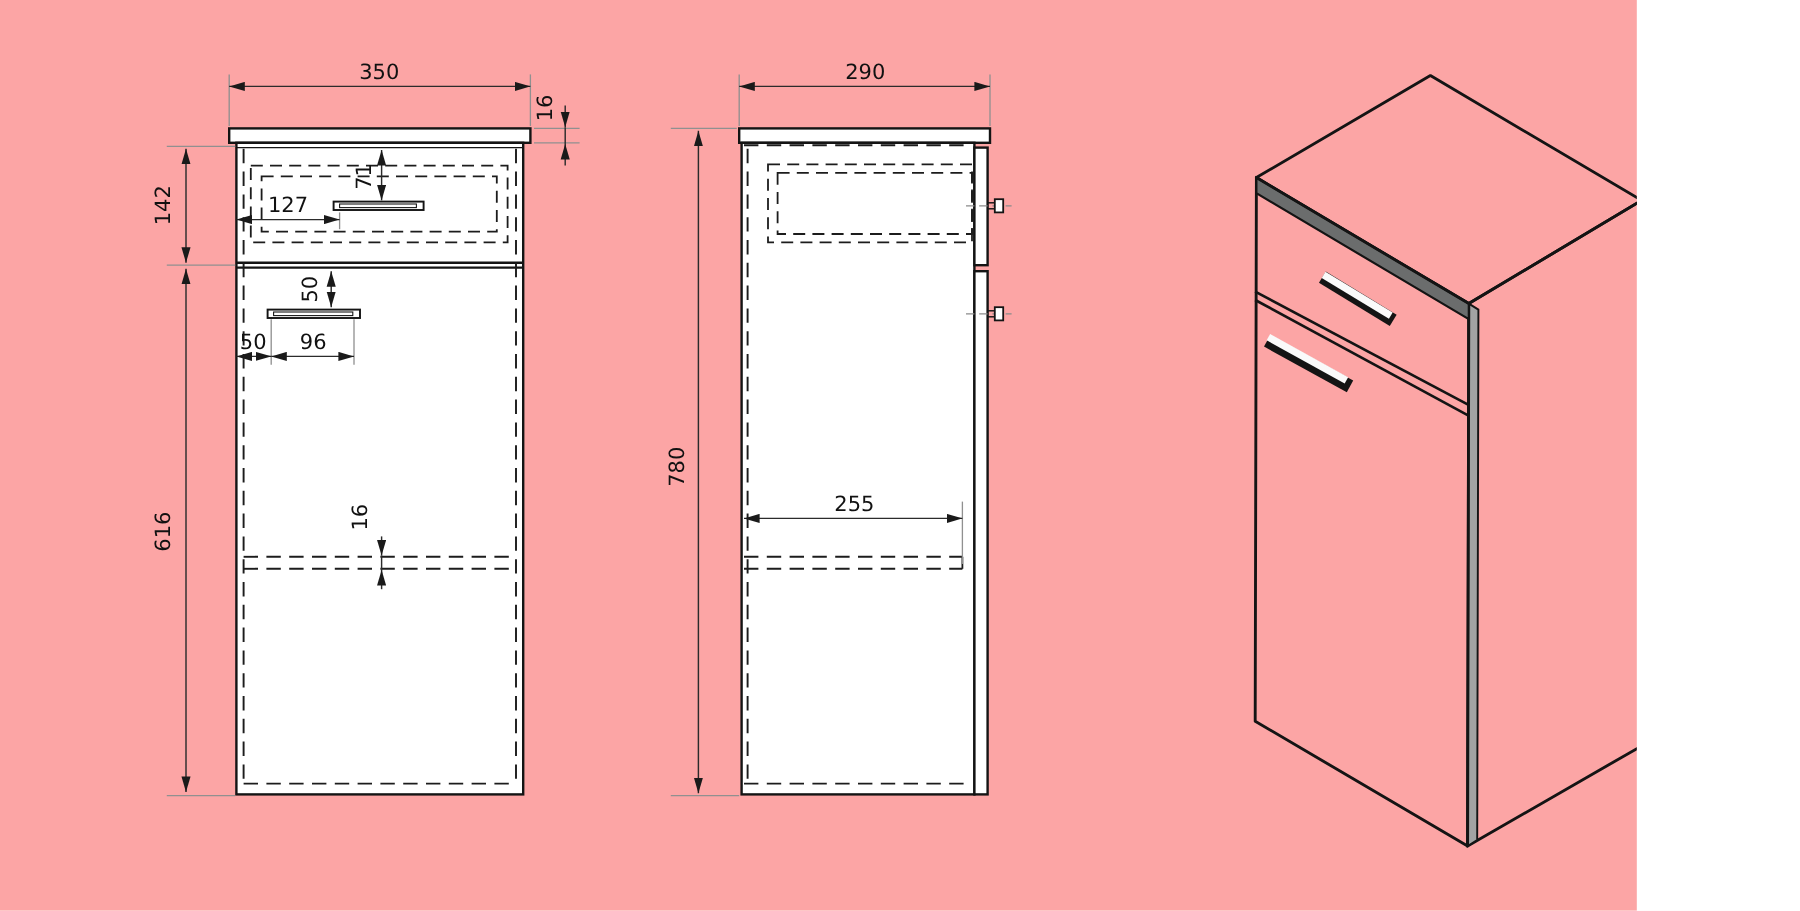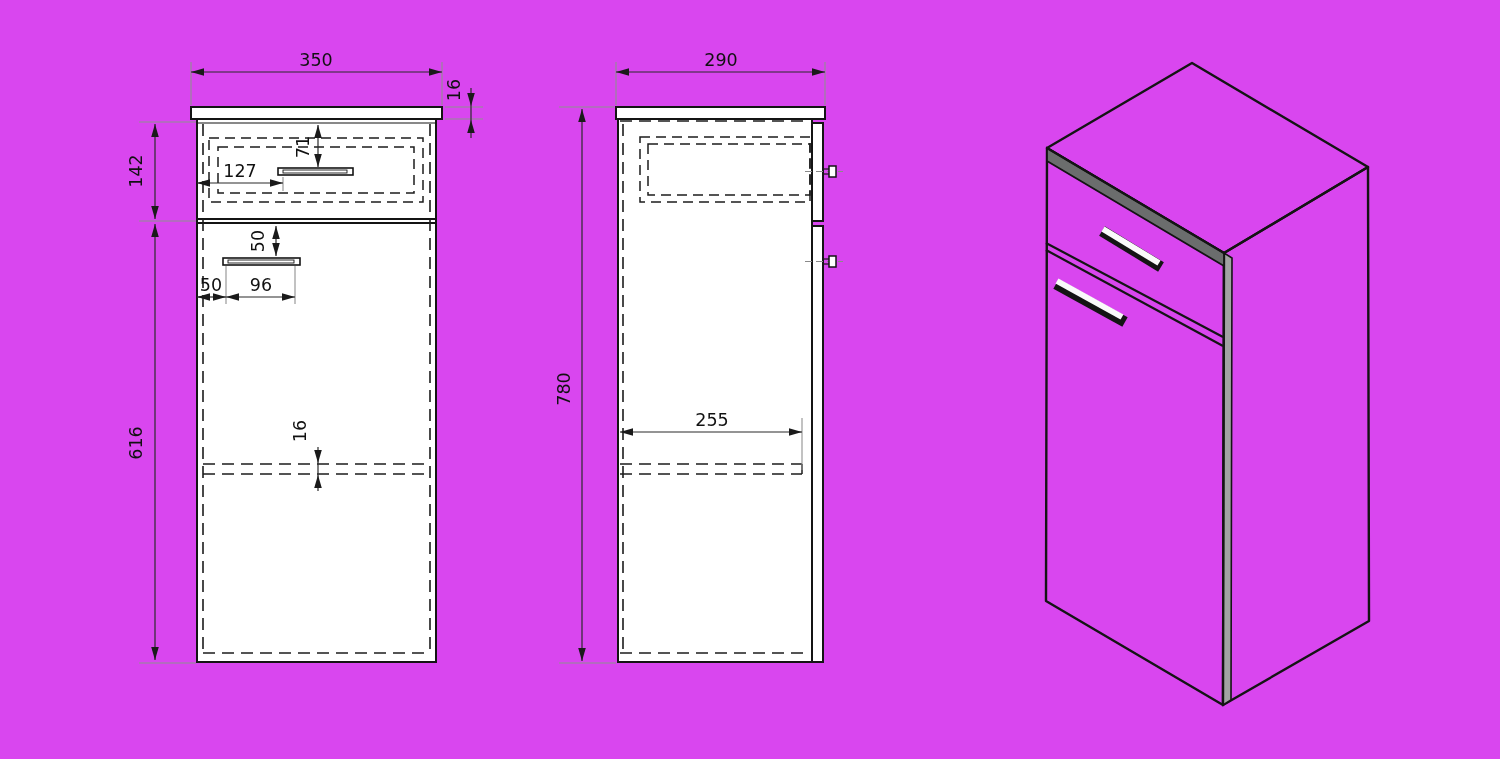--- a/index.html
+++ b/index.html
@@ -1,16 +1,16 @@
 <!DOCTYPE html>
 <html><head>
 <meta charset="utf-8">
 <style>
   html,body{margin:0;padding:0;background:#ffffff;}
-  .page{position:relative;width:1500px;height:759px;background:#d946ef;overflow:hidden;
+  .page{position:relative;width:1364px;height:759px;background:#fca5a5;overflow:hidden;
         font-family:"DejaVu Sans", sans-serif;}
   svg{display:block;}
   
   .ln  {stroke:#141414;stroke-width:2;fill:none;}
   .lnf {stroke:#141414;stroke-width:2;fill:#ffffff;}
   .thin{stroke:#141414;stroke-width:1.2;fill:none;}
   
   .dash {stroke:#1c1c1c;stroke-width:1.6;fill:none;stroke-dasharray:12 7;}
   .dash2{stroke:#1c1c1c;stroke-width:1.5;fill:none;stroke-dasharray:10 6;}
   .cdash{stroke:#8a8a8a;stroke-width:1;fill:none;stroke-dasharray:7 4;}

